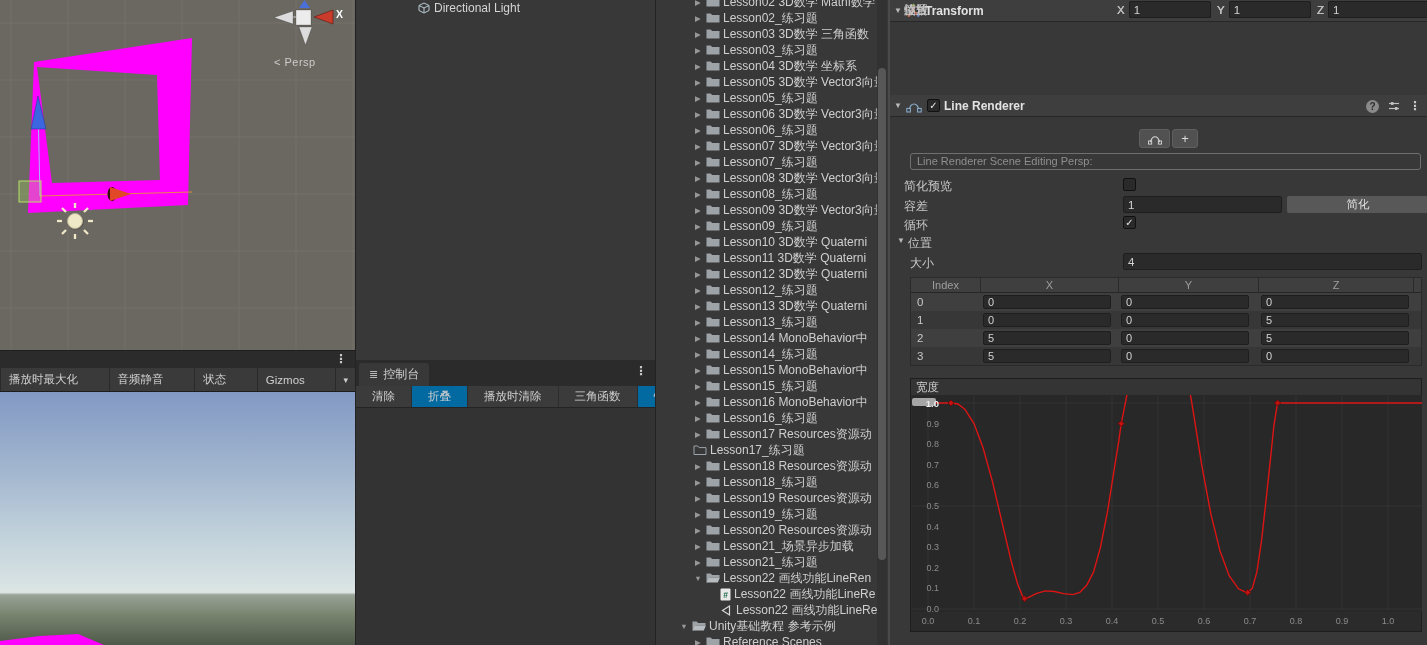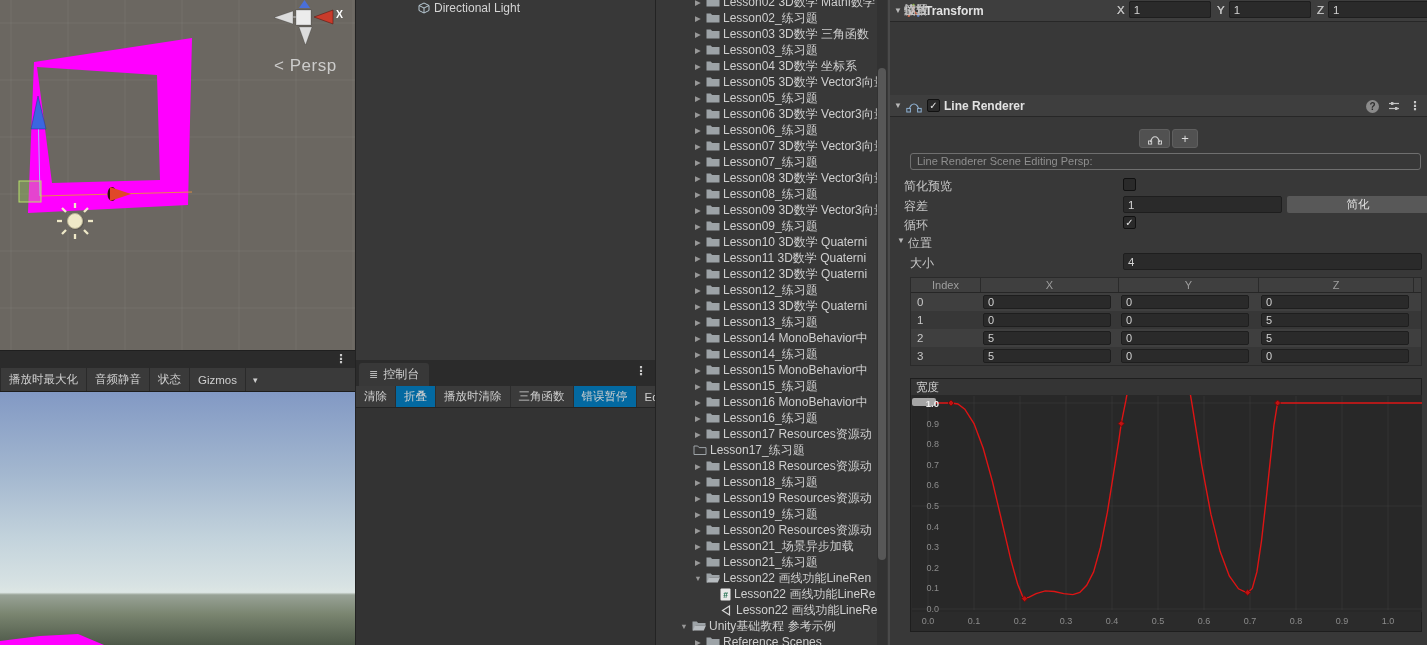--- a/index.html
+++ b/index.html
@@ -5,27 +5,27 @@
   *{margin:0;padding:0;box-sizing:border-box}
   html,body{background:#1a1a1a}
   #app{position:relative;width:1427px;height:645px;overflow:hidden;background:#383838;
        font-family:"Liberation Sans","DejaVu Sans",sans-serif;color:#c8c8c8;font-size:12px;
        -webkit-font-smoothing:antialiased}
   .abs{position:absolute}
   .nosel{user-select:none}
 
   
   #scene-view{left:0;top:0;width:355px;height:350px;background:#6b6761;overflow:hidden}
-  #persp-label{left:274px;top:56px;color:#dedede;opacity:.85;font-size:17px;letter-spacing:.5px}
+  #persp-label{left:274px;top:56px;color:#dedede;opacity:.85;font-size:11px;letter-spacing:.5px}
   #gizmo-x-label{left:336px;top:8px;color:#fff;font-weight:bold;font-size:10.5px}
 
   #game-tabstrip{left:0;top:350px;width:355px;height:18px;background:#2b2b2b;border-top:1px solid #1f1f1f}
   #game-tabstrip .kebab{position:absolute;right:8px;top:1px;color:#c8c8c8;font-size:12px;font-weight:bold}
   #game-toolbar{left:0;top:368px;width:355px;height:24px;background:#3a3a3a;border-bottom:1px solid #1d1d1d;
-      display:flex;justify-content:flex-start;align-items:stretch}
+      display:flex;justify-content:space-between;align-items:stretch}
   .gt-item{display:flex;align-items:center;padding:0 8px;border-left:1px solid #2a2a2a;
       font-size:11.5px;color:#cfcfcf;white-space:nowrap}
   .gt-item.caret{padding:0 7px;font-size:9px;color:#cfcfcf}
 
   #game-view{left:0;top:392px;width:355px;height:253px;overflow:hidden;
      background:linear-gradient(180deg,#8299c4 0%,#a3b7cf 32%,#c3d3dc 58%,#d7e2e3 76%,#dde6e4 79.2%,
                  #98a296 80.2%,#79846f 88%,#4e5949 100%)}
   #game-view svg{position:absolute;left:0;bottom:0}
 
   
@@ -34,21 +34,21 @@
   .h-row.selected{background:#4d4d4d}
   .h-row svg{flex:none}
 
   #console{left:355px;top:360px;width:300px;height:285px;background:#333333;border-left:1px solid #232323;overflow:hidden}
   #console-tabstrip{position:relative;height:26px;background:#2b2b2b}
   #console-tab{position:absolute;left:3px;top:3px;height:23px;background:#383838;border-radius:3px 3px 0 0;
       display:flex;align-items:center;gap:5px;padding:0 10px;font-size:12px;color:#d2d2d2}
   #console-tab .cicon{color:#b9b9b9;font-size:11px}
   #console-tabstrip .kebab{position:absolute;right:8px;top:4px;color:#c8c8c8;font-size:12px;font-weight:bold}
   #console-toolbar{height:22px;background:#3b3b3b;border-bottom:1px solid #242424;display:flex;align-items:stretch}
-  .c-btn{display:flex;align-items:center;padding:0 8px;border-right:1px solid #2d2d2d;font-size:11.5px;color:#cfcfcf;white-space:nowrap}
+  .c-btn{display:flex;align-items:center;padding:0 16px;border-right:1px solid #2d2d2d;font-size:11.5px;color:#cfcfcf;white-space:nowrap}
   .c-btn.active{background:#0369a1}
 
   
   #project{left:655px;top:0;width:233px;height:645px;background:#383838;border-left:1px solid #232323;overflow:hidden}
   #project-list{position:absolute;left:0;top:-6px;width:226px;overflow:hidden}
   .p-row{height:16px;display:flex;align-items:center;gap:3px;white-space:nowrap;overflow:hidden;color:#cfcfcf;font-size:12px}
   .p-row.lvl1{padding-left:23px}.p-row.lvl2{padding-left:37px}.p-row.lvl3{padding-left:64px}
   .tree-arrow{width:10px;flex:none;font-size:7.5px;color:#989898;text-align:center}
   .fi{flex:none}
   #project-scrollbar{position:absolute;right:1px;top:0;width:10px;height:645px;background:#323232}

